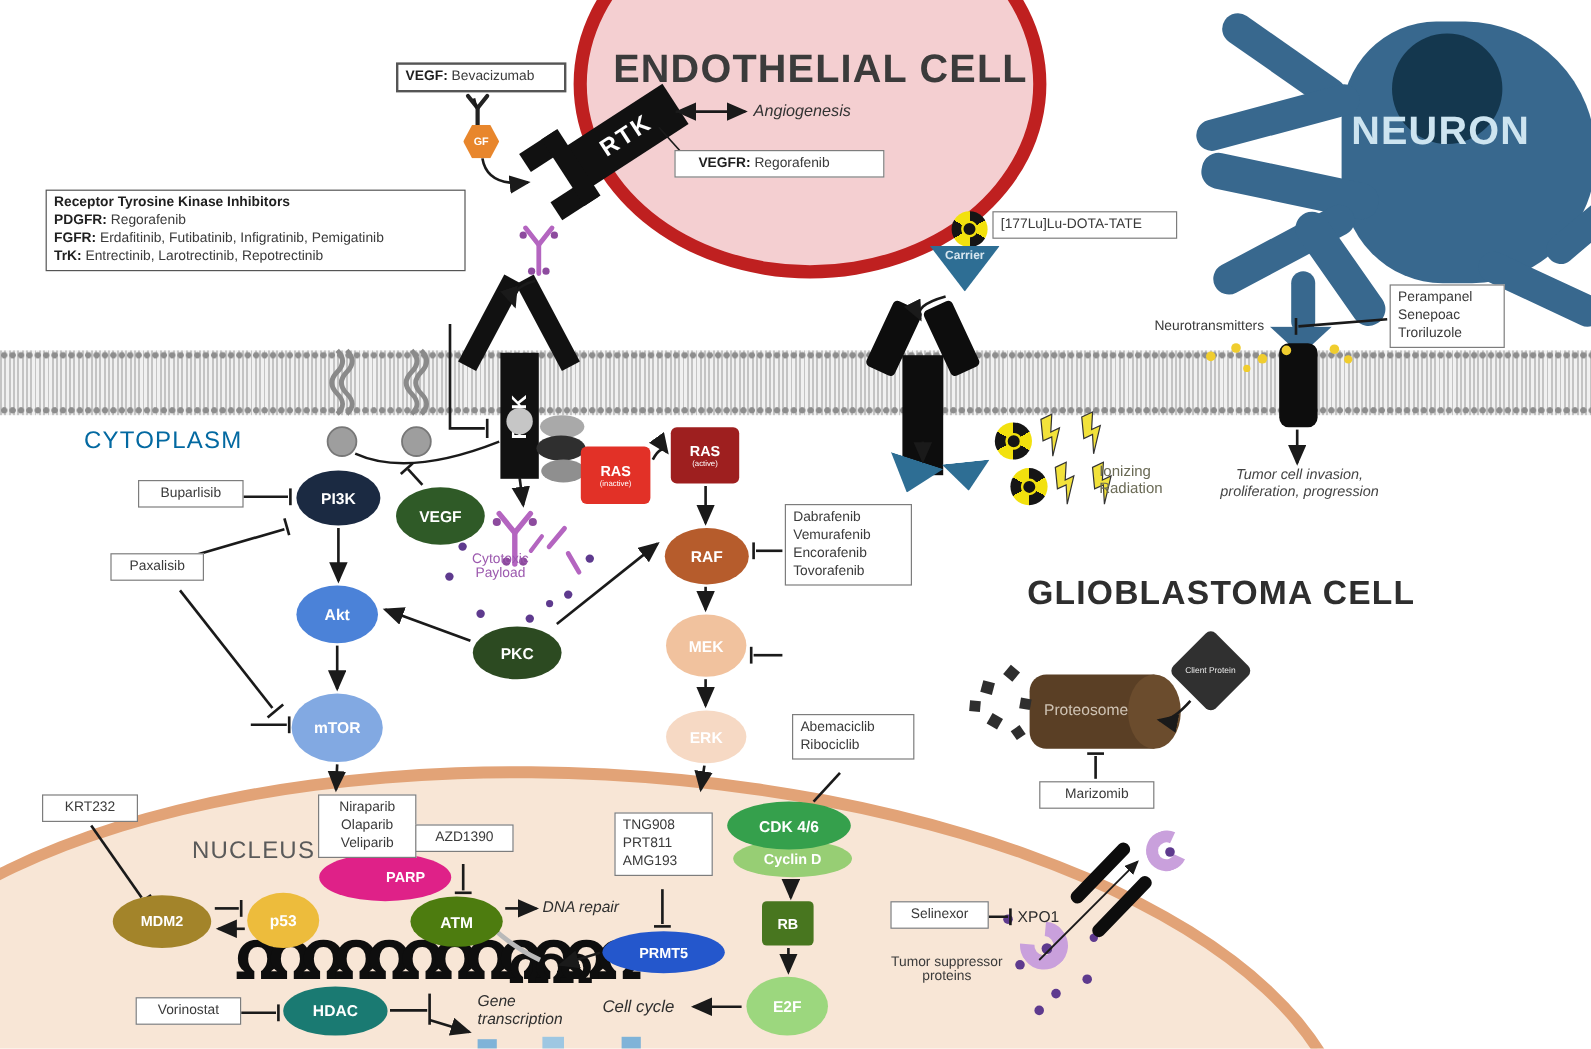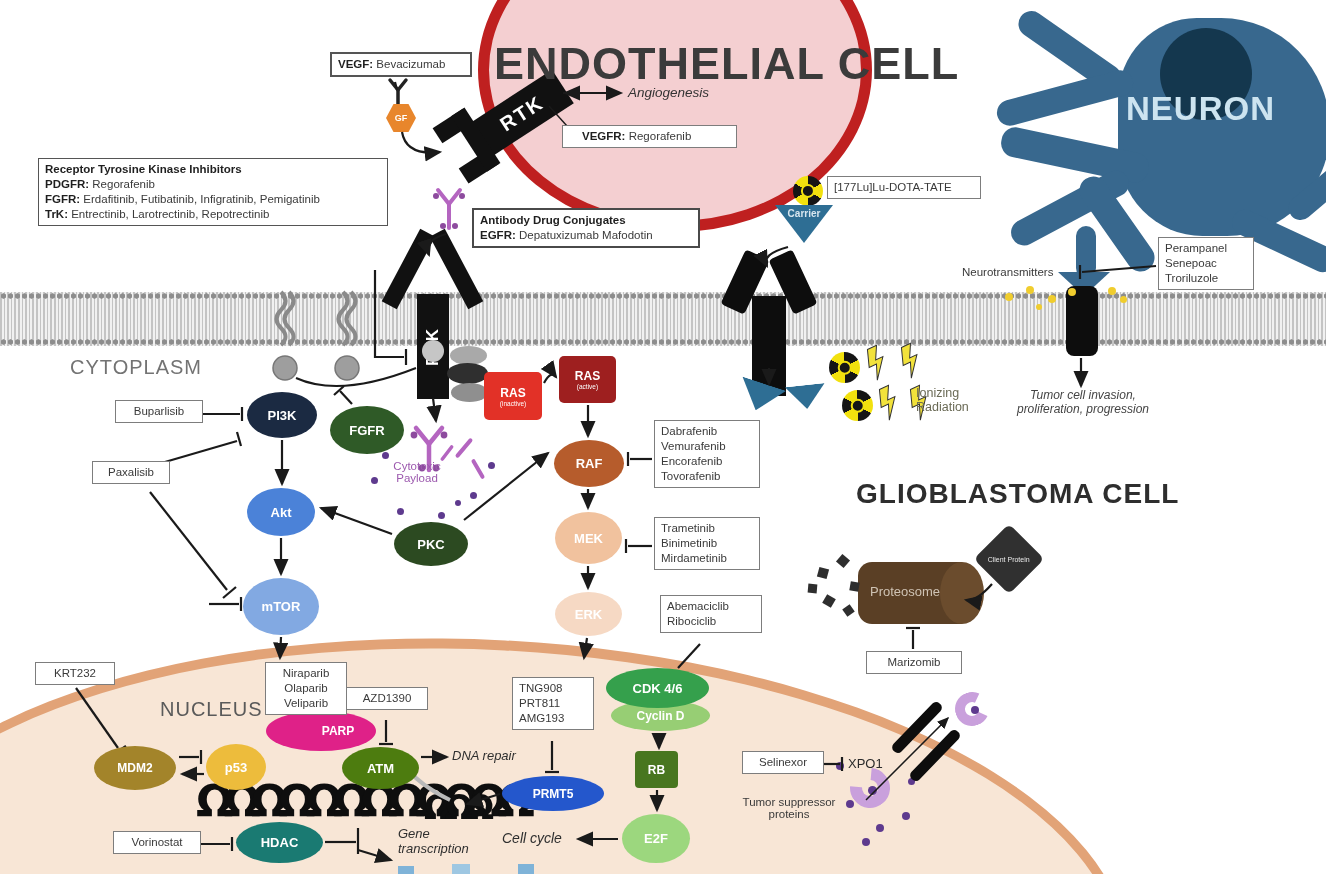--- a/index.html
+++ b/index.html
@@ -50,24 +50,24 @@
   <div class="nb" style="left:1010px;top:38px;width:120px;height:26px;transform:rotate(35deg);"></div>
   <div class="nb" style="left:995px;top:85px;width:140px;height:26px;transform:rotate(-15deg);"></div>
   <div class="nb" style="left:1000px;top:140px;width:150px;height:30px;transform:rotate(12deg);"></div>
   <div class="nb" style="left:1005px;top:195px;width:130px;height:26px;transform:rotate(-28deg);"></div>
   <div class="nb" style="left:1062px;top:210px;width:110px;height:28px;transform:rotate(55deg);"></div>
   <div class="nb" style="left:1228px;top:228px;width:112px;height:26px;transform:rotate(25deg);"></div>
   <div class="nb" style="left:1282px;top:178px;width:80px;height:24px;transform:rotate(-40deg);"></div>
   <div class="nb" style="left:1076px;top:226px;width:20px;height:52px;"></div>
   <div class="nb" style="left:1058px;top:272px;width:52px;height:24px;border-radius:0;clip-path:polygon(0 0,100% 0,50% 100%);"></div>
 
-  <div class="big-title" style="left:494px;top:38px;font-size:45px;text-align:center;">ENDOTHELIAL CELL</div>
+  <div class="big-title" style="left:511px;top:38px;font-size:33px;text-align:center;">ENDOTHELIAL CELL</div>
   <div class="big-title" style="left:1126px;top:90px;font-size:33px;color:#cde4f0;">NEURON</div>
   <div class="big-title" style="left:856px;top:478px;font-size:28px;color:#2e2e2e;">GLIOBLASTOMA CELL</div>
-  <div class="lbl" style="left:70px;top:356px;font-size:20px;color:#737373;letter-spacing:1px;font-weight:500;">CYTOPLASM</div>
+  <div class="lbl" style="left:70px;top:356px;font-size:20px;color:#0369a1;letter-spacing:1px;font-weight:500;">CYTOPLASM</div>
   <div class="lbl" style="left:160px;top:698px;font-size:20px;color:#5a5a5a;letter-spacing:1px;font-weight:500;">NUCLEUS</div>
 
   <div class="abs" style="left:442px;top:70px;width:140px;height:104px;transform:rotate(-33deg);z-index:3;">
     <div class="abs" style="left:34px;top:30px;width:98px;height:40px;background:#111;display:flex;align-items:center;justify-content:center;color:#fff;font-weight:bold;font-size:20px;letter-spacing:2px;">
         <span>RTK</span>
       </div>
     <div class="abs" style="left:0;top:14px;width:36px;height:18px;background:#111;"></div>
     <div class="abs" style="left:0;top:62px;width:36px;height:18px;background:#111;"></div>
     <div class="abs" style="left:22px;top:14px;width:16px;height:66px;background:#111;"></div>
   </div>
@@ -105,24 +105,20 @@
       <path d="M10 4 L21 18 L21 42"></path>
         <path d="M32 4 L21 18"></path>
     </g>
     <g fill="#8d4b9e">
         <circle cx="8" cy="10" r="3"></circle>
         <circle cx="34" cy="10" r="3"></circle>
         <circle cx="15" cy="40" r="3"></circle>
         <circle cx="27" cy="40" r="3"></circle>
       </g>
   </svg>
-  <div class="box" style="left:472px;top:208px;width:212px;border-color:#4a4a4a;border-width:2px;">
-    <div style="font-weight:bold;color:#1f1f1f;">Antibody Drug Conjugates</div>
-    <div><b>EGFR:</b><span> Depatuxizumab Mafodotin</span></div>
-  </div>
 
   <svg class="layer" width="48" height="52" style="left:406px;top:424px;">
     <g stroke="#b465c0" stroke-width="4.5" fill="none" stroke-linecap="round">
       <path d="M10 4 L23 20 L23 46"></path>
         <path d="M36 4 L23 20"></path>
     </g>
     <g fill="#8d4b9e">
         <circle cx="8" cy="11" r="3.4"></circle>
         <circle cx="38" cy="11" r="3.4"></circle>
         <circle cx="16" cy="44" r="3.4"></circle>
@@ -151,21 +147,21 @@
   <div class="node" style="left:484px;top:372px;width:58px;height:48px;background:#e23127;border-radius:5px;">
     <span style="font-size:12px;">RAS</span>
       <span style="font-size:6.5px;font-weight:normal;">(inactive)</span>
   </div>
   <div class="node" style="left:559px;top:356px;width:57px;height:47px;background:#9e1f1f;border-radius:5px;">
     <span style="font-size:12px;">RAS</span>
       <span style="font-size:6.5px;font-weight:normal;">(active)</span>
   </div>
 
   <div class="node" style="left:247px;top:392px;width:70px;height:46px;background:#1b2a42;">PI3K</div>
-  <div class="node" style="left:330px;top:406px;width:74px;height:48px;background:#2f5a27;">FGFR</div>
+  <div class="node" style="left:330px;top:406px;width:74px;height:48px;background:#2f5a27;">VEGF</div>
   <div class="node" style="left:247px;top:488px;width:68px;height:48px;background:#4b82d8;">Akt</div>
   <div class="node" style="left:243px;top:578px;width:76px;height:57px;background:#82a9e2;">mTOR</div>
   <div class="node" style="left:394px;top:522px;width:74px;height:44px;background:#2c4a21;">PKC</div>
   <div class="node" style="left:554px;top:440px;width:70px;height:47px;background:#b65c2c;">RAF</div>
   <div class="node" style="left:555px;top:512px;width:67px;height:52px;background:#f1c29e;">MEK</div>
   <div class="node" style="left:555px;top:592px;width:67px;height:44px;background:#f6d9c4;">ERK</div>
   <div class="node" style="left:611px;top:700px;width:99px;height:31px;background:#97ce74;font-size:12px;">Cyclin D</div>
   <div class="node" style="left:606px;top:668px;width:103px;height:40px;background:#35a04c;">CDK 4/6</div>
   <div class="node" style="left:635px;top:751px;width:43px;height:37px;background:#48761f;border-radius:4px;font-size:12px;">RB</div>
   <div class="node" style="left:622px;top:814px;width:68px;height:49px;background:#9cd77e;">E2F</div>
@@ -191,25 +187,20 @@
       <div>PRT811</div>
       <div>AMG193</div>
   </div>
 
   <div class="box" style="left:654px;top:420px;width:92px;">
     <div>Dabrafenib</div>
       <div>Vemurafenib</div>
       <div>Encorafenib</div>
       <div>Tovorafenib</div>
   </div>
-  <div class="box" style="left:654px;top:517px;width:92px;">
-    <div>Trametinib</div>
-      <div>Binimetinib</div>
-      <div>Mirdametinib</div>
-  </div>
   <div class="box" style="left:660px;top:595px;width:88px;">
     <div>Abemaciclib</div>
       <div>Ribociclib</div>
   </div>
 
   <div class="rad" style="left:793px;top:176px;width:30px;height:30px;"></div>
   <div class="tri" style="left:775px;top:205px;width:58px;height:38px;">
     <span style="display:block;text-align:center;margin-top:3px;color:#d7e6ef;font-size:10px;font-weight:bold;">Carrier</span>
   </div>
   <div class="box" style="left:827px;top:176px;width:140px;">[177Lu]Lu-DOTA-TATE</div>

